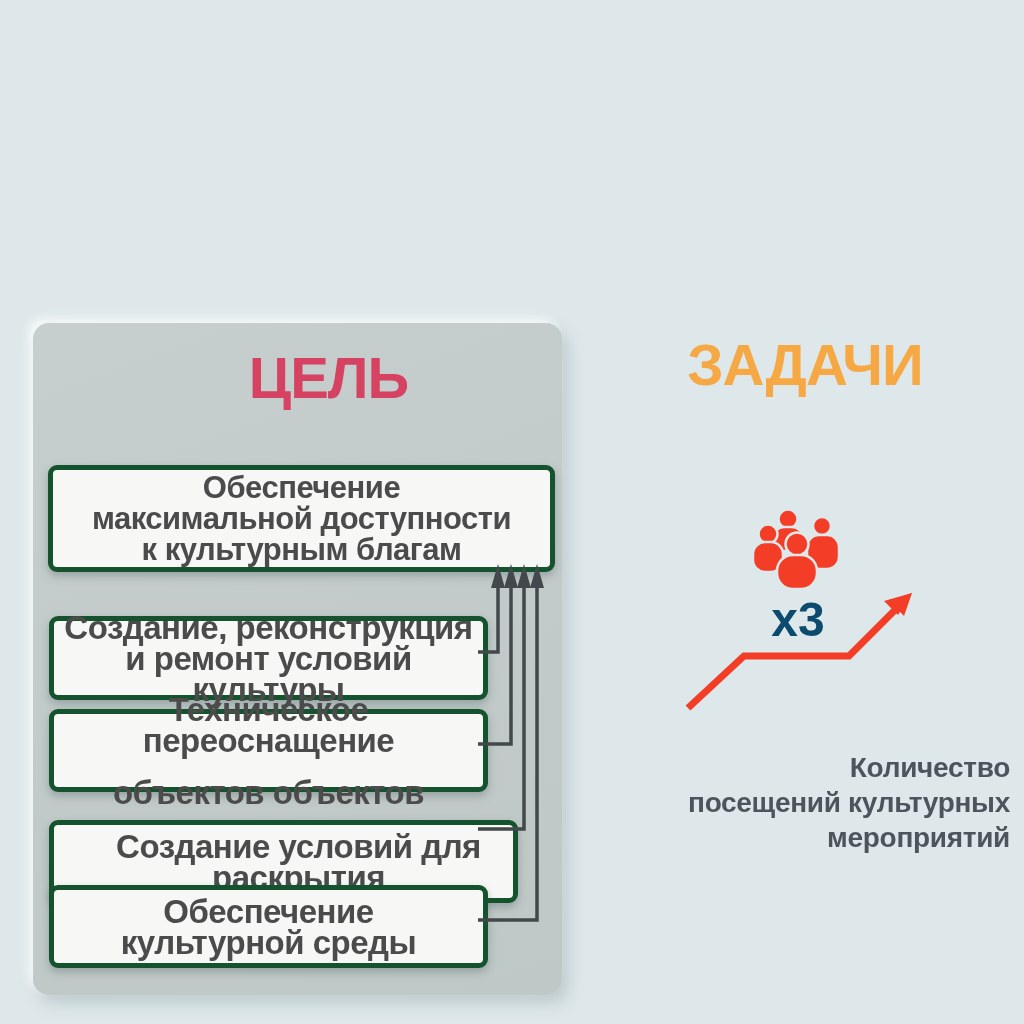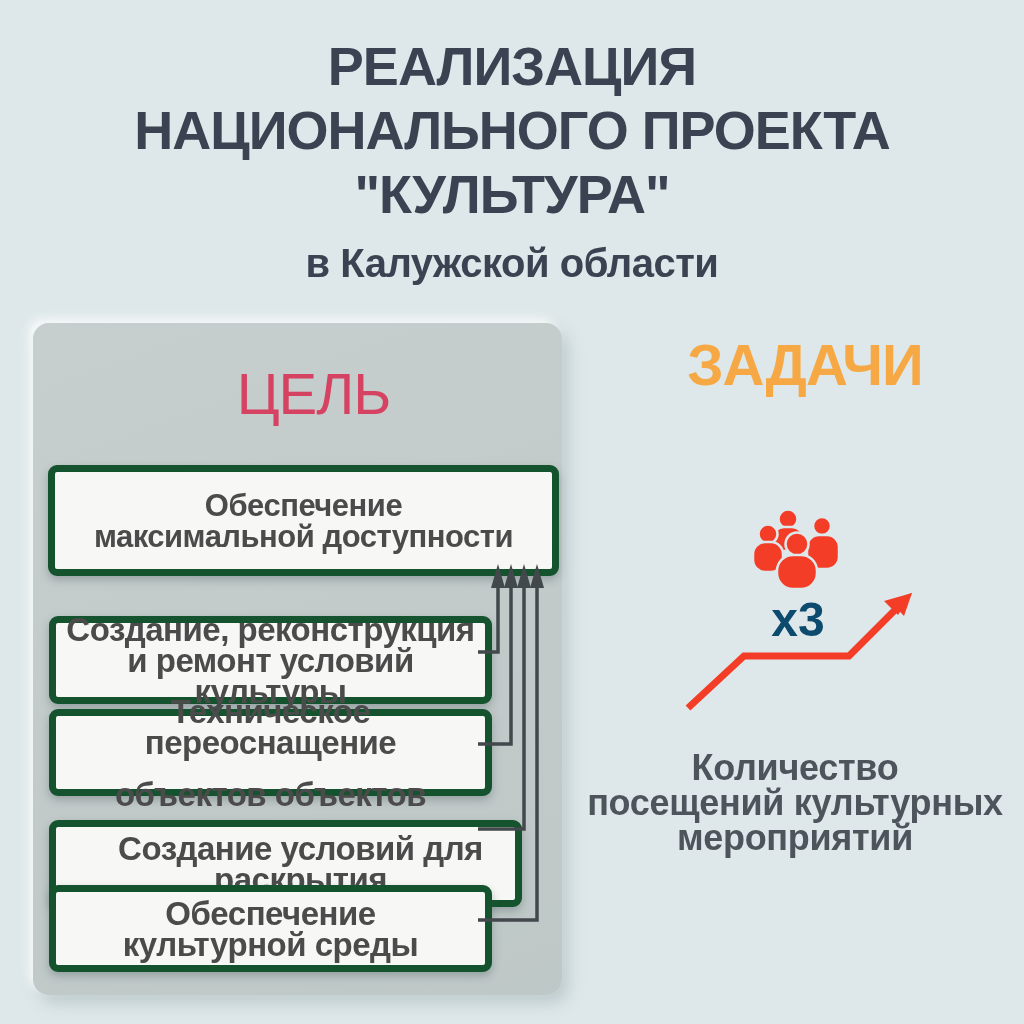--- a/index.html
+++ b/index.html
@@ -19,27 +19,27 @@
     color:#3b4352;letter-spacing:-0.5px;
   }
   
   .goal-panel{
     position:absolute;left:33px;top:323px;width:529px;height:672px;
     background:linear-gradient(160deg,#c7cfce 0%,#c1cac9 60%,#bec8c7 100%);
     border-radius:16px;
     box-shadow:-5px -5px 10px rgba(255,255,255,0.75), 6px 8px 16px rgba(125,145,150,0.35);
   }
   .goal-heading{
-    position:absolute;left:33px;top:348px;width:529px;margin:16px;
-    text-align:center;font-size:58px;line-height:60px;font-weight:400;
-    letter-spacing:-1px;color:#d64261;
+    position:absolute;left:33px;top:348px;width:529px;margin:0;
+    text-align:center;font-size:58px;line-height:60px;font-weight:700;
+    letter-spacing:-1px;color:#d64261;padding-left:31px;
   }
   .card{
     position:absolute;background:#f7f8f6;border-radius:9px;
-    border:7px solid #14532d;
+    border:5px solid #14532d;
     box-shadow:0 4px 9px rgba(70,85,90,0.35);
     display:flex;flex-direction:column;justify-content:center;
     text-align:center;color:#4b4b4b;font-weight:700;
   }
   .card-main{left:48px;top:465px;width:497px;height:97px;
     font-size:31px;line-height:31px;letter-spacing:-0.5px;}
   .card-item{left:49px;width:429px;height:73px;
     font-size:33px;line-height:31px;letter-spacing:-0.5px;}
   .card-item.i0{top:616px;height:74px;}
   .card-item.i1{top:709px;gap:21px;}
@@ -52,44 +52,39 @@
     position:absolute;left:600px;top:335px;width:410px;margin:0;
     text-align:center;font-size:58px;line-height:60px;font-weight:700;
     letter-spacing:-1px;color:#f6a844;
   }
   .crowd{position:absolute;left:752px;top:508px;}
   .multiplier{
     position:absolute;left:738px;top:594px;width:120px;text-align:center;
     font-size:48px;line-height:52px;font-weight:700;color:#0c4a6e;
   }
   .caption{
-    position:absolute;left:580px;top:750px;width:430px;text-align:center;
-    font-size:36px;line-height:35px;font-weight:700;color:#4e545c;
+    position:absolute;left:580px;top:750px;width:430px;text-align:right;
+    font-size:28px;line-height:35px;font-weight:700;color:#4e545c;
     letter-spacing:-0.3px;
   }
 </style>
 </head>
 <body>
 
 <div class="canvas">
 
-  <header class="title-block">
-    <div class="title-line">РЕАЛИЗАЦИЯ</div>
-    <div class="title-line">НАЦИОНАЛЬНОГО ПРОЕКТА</div>
-    <div class="title-line">"КУЛЬТУРА"</div>
-    <div class="subtitle">в Калужской области</div>
-  </header>
 
   <section class="goal-panel"></section>
 
   <h2 class="goal-heading">ЦЕЛЬ</h2>
 
   <div class="card card-main">
     <div>Обеспечение</div>
     <div>максимальной  доступности</div>
+    <div>к культурным благам</div>
   </div>
 
   <div class="card card-item i0">
     <div>Создание, реконструкция</div>
     <div>и ремонт условий культуры</div>
   </div>
   <div class="card card-item i1">
     <div>Техническое переоснащение</div>
     <div>объектов объектов</div>
   </div>

